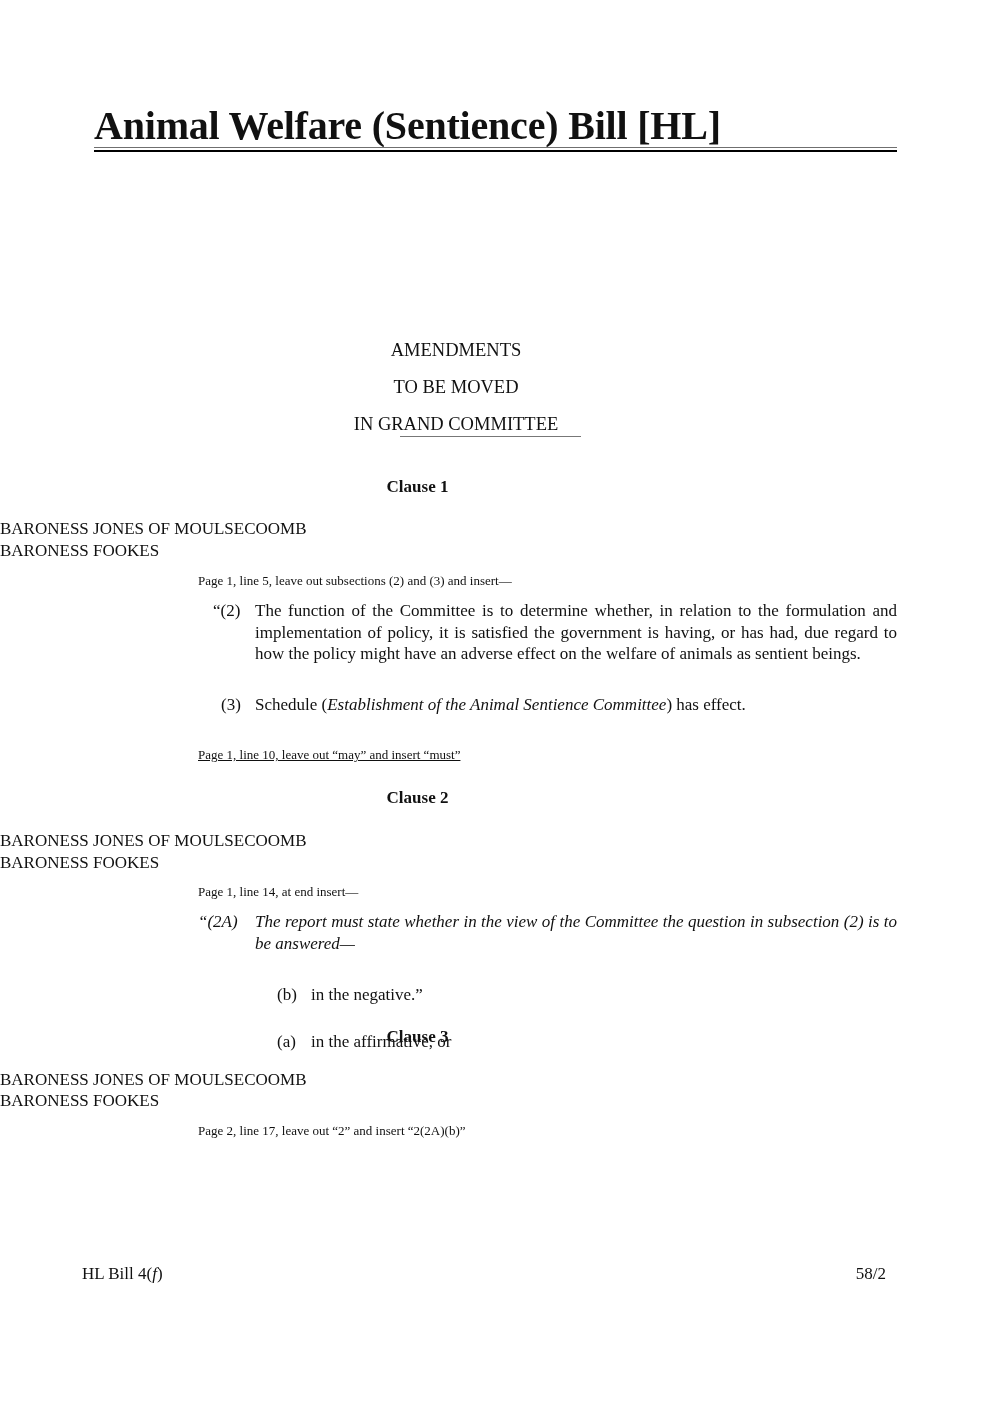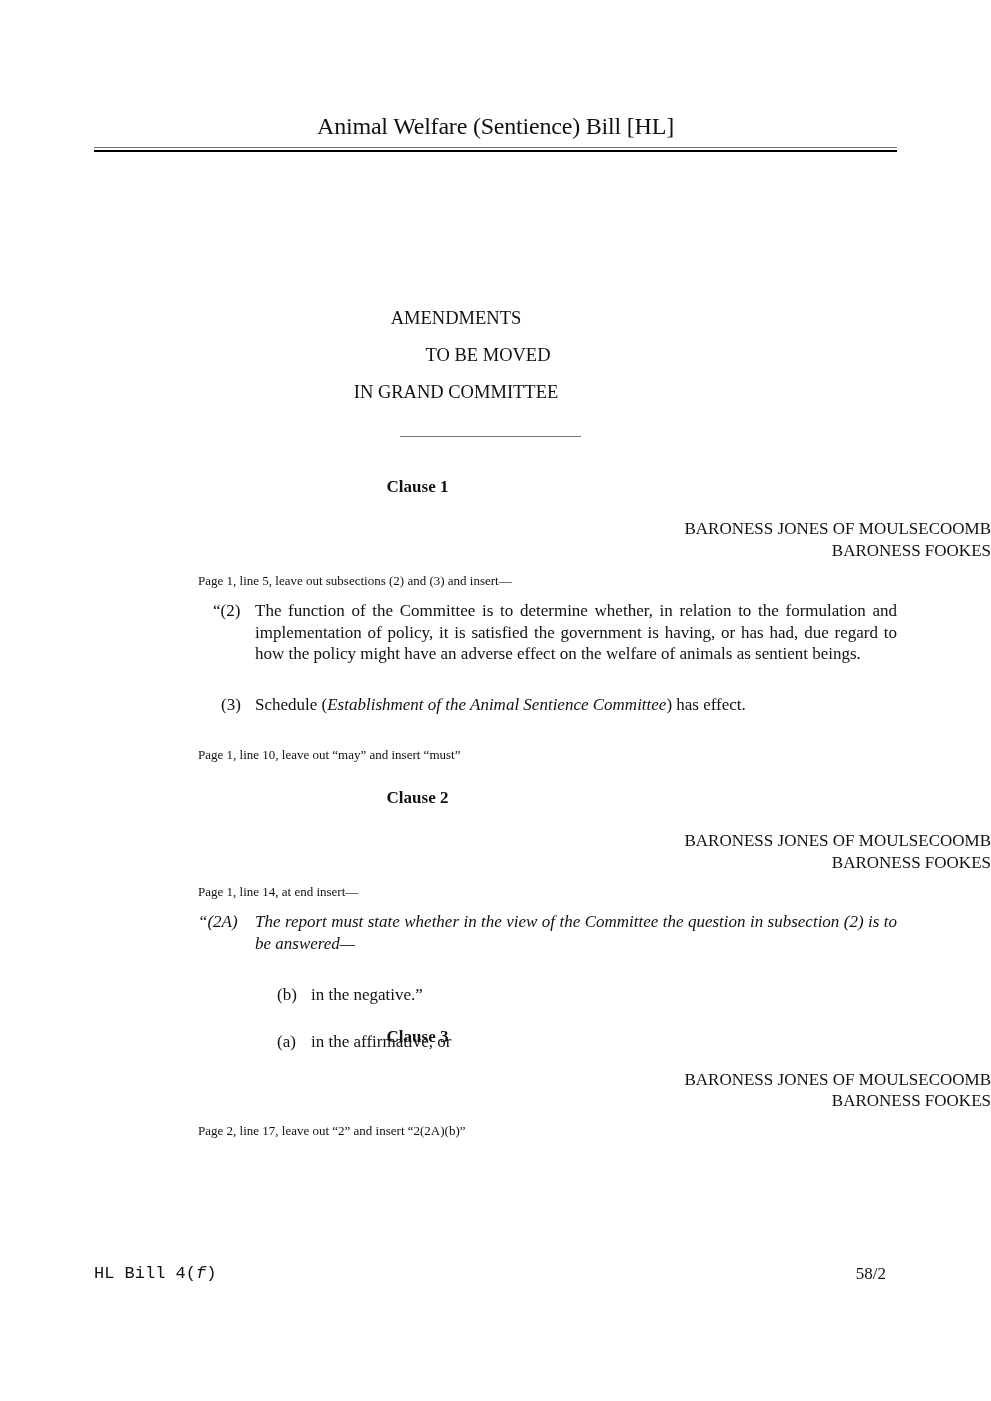--- a/index.html
+++ b/index.html
@@ -4,34 +4,34 @@
 <style>
   html, body { margin: 0; padding: 0; background: #ffffff; }
   body {
     width: 991px; height: 1401px; position: relative; overflow: hidden;
     font-family: "Liberation Serif", "DejaVu Serif", serif;
     color: #111111;
   }
   .abs { position: absolute; }
   .title {
     left: 94px; width: 803px; top: 104px;
-    text-align: center; font-weight: normal; font-size: 24px; letter-spacing: -0.2px;
+    text-align: left; font-weight: bold; font-size: 40px; letter-spacing: -0.2px;
     line-height: 44px;
   }
   .rule-thin { left: 94px; width: 803px; top: 147px; height: 1px; background: #6f6f6f; }
   .rule-thick { left: 94px; width: 803px; top: 150px; height: 2px; background: #000000; }
   .center-line {
-    left: 0; width: 912px; text-align: center; font-size: 18.5px; line-height: 22px;
+    left: 0; width: 912px; text-align: center; font-size: 18.5px; line-height: 22px; margin-top: 32px;
   }
   .sep { left: 400px; width: 181px; top: 436px; height: 1px; background: #777777; }
   .clause {
     left: 0; width: 835px; text-align: center; font-size: 17px; font-weight: bold; line-height: 20px;
   }
   .names {
-    left: 0; width: 991px; text-align: right; font-size: 17px; line-height: 22px;
+    left: 0; width: 991px; text-align: left; font-size: 17px; line-height: 22px;
   }
   .instr { left: 198px; font-size: 13px; line-height: 20px; white-space: nowrap; }
   .para {
     left: 198px; width: 699px; font-size: 17px; line-height: 21.5px;
   }
   .para .num {
     position: absolute; top: 0; text-align: right; white-space: nowrap;
   }
   .para .body {
     margin-left: 57px; text-align: justify;
@@ -44,40 +44,40 @@
   i { font-style: italic; }
 </style>
 </head>
 <body>
 
 <div class="abs title">Animal Welfare (Sentience) Bill [HL]</div>
 <div class="abs rule-thin"></div>
 <div class="abs rule-thick"></div>
 
 <div class="abs center-line" style="top:307px;">AMENDMENTS</div>
-<div class="abs center-line" style="top:344px;padding-left:32px;">TO BE MOVED</div>
+<div class="abs center-line" style="top:344px;">TO BE MOVED</div>
 <div class="abs center-line" style="top:381px;">IN GRAND COMMITTEE</div>
 <div class="abs sep"></div>
 
 <div class="abs clause" style="top:477px;">Clause 1</div>
 <div class="abs names" style="top:518px;">BARONESS JONES OF MOULSECOOMB</div>
 <div class="abs names" style="top:540px;">BARONESS FOOKES</div>
 <div class="abs instr" style="top:571px;">Page 1, line 5, leave out subsections (2) and (3) and insert—</div>
 
 <div class="abs para" style="top:600px;">
   <span class="num" style="left:15px;">“(2)</span>
   <div class="body">The function of the Committee is to determine whether, in relation to the formulation and implementation of policy, it is satisfied the government is having, or has had, due regard to how the policy might have an adverse effect on the welfare of animals as sentient beings.</div>
 </div>
 
 <div class="abs para" style="top:694px;">
   <span class="num" style="left:23px;">(3)</span>
   <div class="body"><span>Schedule (</span><i>Establishment of the Animal Sentience Committee</i><span>) has effect.</span></div>
 </div>
 
-<div class="abs instr" style="top:745px;">Page 1, line 10, leave out “may” and insert “must”</div>
+<div class="abs instr" style="top:745px;text-decoration:underline;">Page 1, line 10, leave out “may” and insert “must”</div>
 
 <div class="abs clause" style="top:788px;">Clause 2</div>
 <div class="abs names" style="top:830px;">BARONESS JONES OF MOULSECOOMB</div>
 <div class="abs names" style="top:852px;">BARONESS FOOKES</div>
 <div class="abs instr" style="top:882px;">Page 1, line 14, at end insert—</div>
 
 <div class="abs para" style="top:911px;font-style:italic;">
   <span class="num" style="left:0px;">“(2A)</span>
   <div class="body">The report must state whether in the view of the Committee the question in subsection (2) is to be answered—</div>
 </div>
@@ -86,14 +86,14 @@
 </div>
 <div class="abs sub" style="top:985px;">
   <span class="lbl">(b)</span><span>in the negative.”</span>
 </div>
 
 <div class="abs clause" style="top:1027px;">Clause 3</div>
 <div class="abs names" style="top:1069px;">BARONESS JONES OF MOULSECOOMB</div>
 <div class="abs names" style="top:1090px;">BARONESS FOOKES</div>
 <div class="abs instr" style="top:1121px;">Page 2, line 17, leave out “2” and insert “2(2A)(b)”</div>
 
-<div class="abs footer" style="left:94px;font-family:Liberation Mono, monospace;"><span>HL Bill 4(</span><i>f</i><span>)</span></div>
+<div class="abs footer" style="left:82px;"><span>HL Bill 4(</span><i>f</i><span>)</span></div>
 <div class="abs footer" style="right:105px;">58/2</div>
 
 </body></html>

